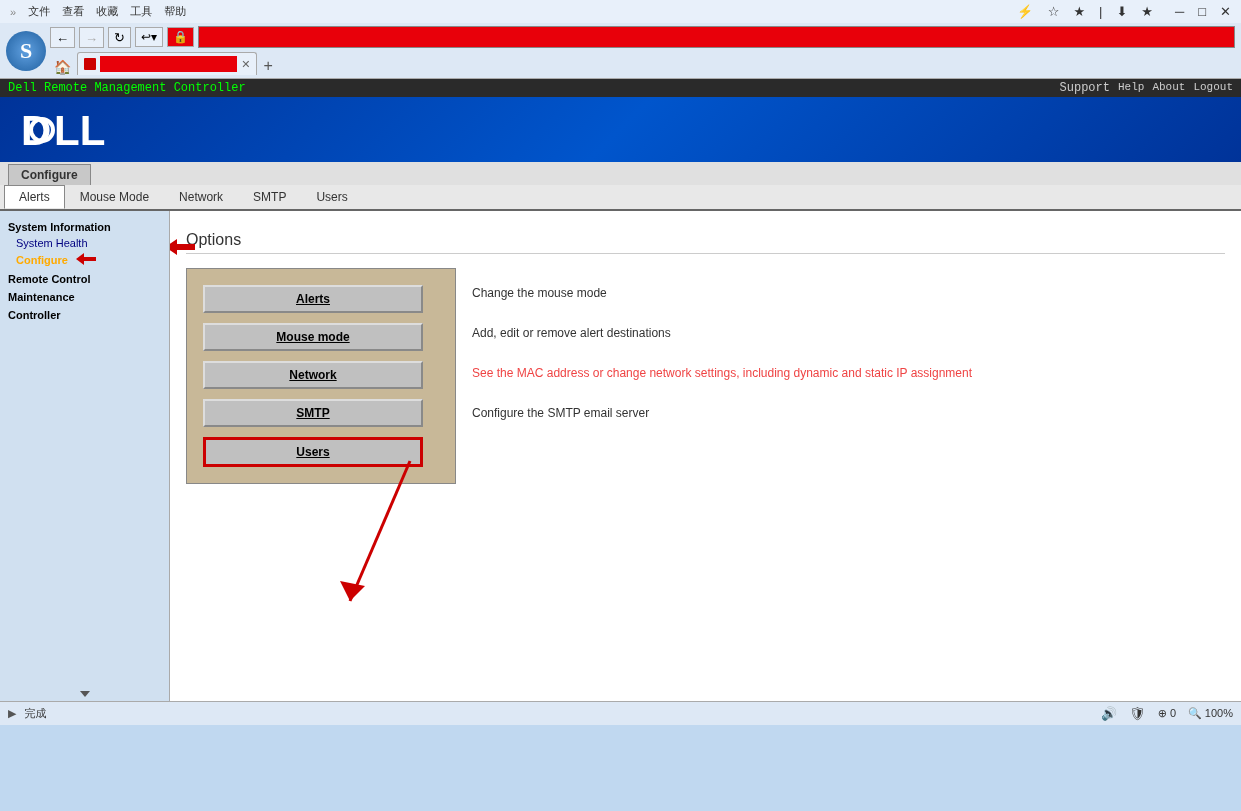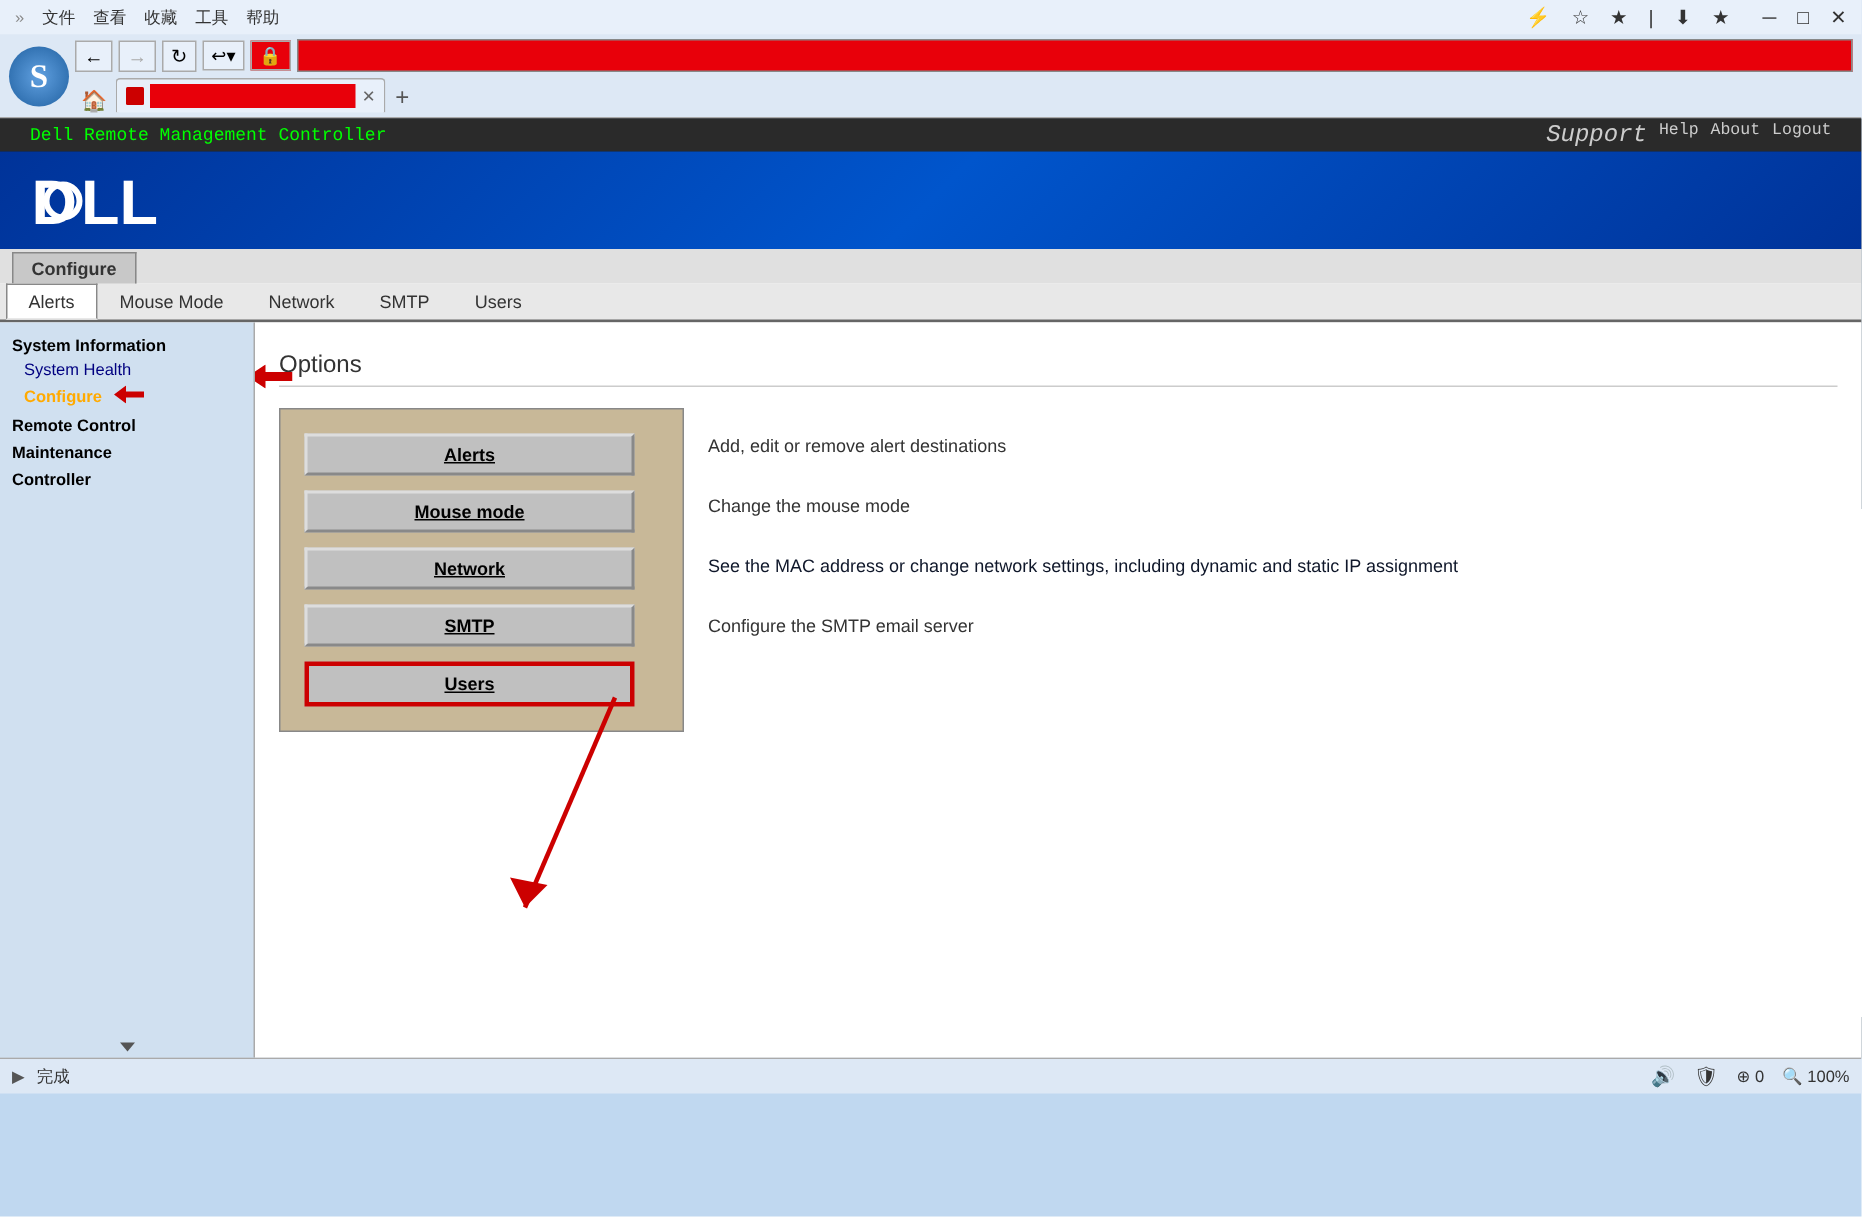--- a/index.html
+++ b/index.html
@@ -8,21 +8,21 @@
     
     .browser-chrome { background: #dde8f5; border-bottom: 1px solid #aaa; }
     .browser-titlebar { display: flex; align-items: center; padding: 4px 6px; background: #e8f0fa; justify-content: flex-end; font-size: 12px; color: #333; }
     .browser-titlebar-left { display: flex; align-items: center; gap: 4px; flex: 1; }
     .browser-titlebar-icons { display: flex; gap: 6px; font-size: 13px; }
     .browser-titlebar span { cursor: pointer; padding: 0 4px; }
     .browser-nav { display: flex; align-items: center; padding: 3px 6px; gap: 4px; background: #dde8f5; }
 
     
     .drac-app { background: #1a1a1a; }
-    .drac-topbar { background: #2a2a2a; color: #00ff00; font-family: 'Courier New', monospace; font-size: 12px; padding: 2px 20px; display: flex; justify-content: space-between; align-items: center; }
+    .drac-topbar { background: #2a2a2a; color: #00ff00; font-family: 'Courier New', monospace; font-size: 12px; padding: 2px 8px; display: flex; justify-content: space-between; align-items: center; }
 
     .drac-header { background: linear-gradient(135deg, #003399 0%, #0055cc 50%, #003399 100%); padding: 8px 16px; display: flex; align-items: center; height: 65px; }
 
     .drac-tabs { background: #e8e8e8; border-bottom: 2px solid #666; display: flex; padding: 0 4px; }
 
     
     .drac-body { display: flex; background: white; height: calc(811px - 195px); }
 
     
     .browser-statusbar { background: #dde8f5; border-top: 1px solid #aaa; padding: 2px 8px; font-size: 11px; color: #333; display: flex; justify-content: space-between; align-items: center; height: 24px; }
@@ -78,21 +78,21 @@
       </div>
     </div>
   </div>
 </div>
 
 <div class="drac-app">
 
   <div class="drac-topbar">
     <span style="color:#00ff00;font-family:'Courier New',monospace;font-size:12px;">Dell Remote Management Controller</span>
     <div style="display:flex;gap:8px;">
-      <a style="color:#ccc;text-decoration:none;cursor:pointer;font-size:16px;font-style:italic;">Support</a>
+      <a style="color:#ccc;text-decoration:none;cursor:pointer;font-size:12px;">Support</a>
       <a style="color:#ccc;text-decoration:none;cursor:pointer;font-size:11px;">Help</a>
       <a style="color:#ccc;text-decoration:none;cursor:pointer;font-size:11px;">About</a>
       <a style="color:#ccc;text-decoration:none;cursor:pointer;font-size:11px;">Logout</a>
     </div>
   </div>
 
   <div class="drac-header" style="background:linear-gradient(135deg,#003399 0%,#0055cc 50%,#003399 100%);padding:8px 16px;display:flex;align-items:center;height:65px;">
     <div style="display:flex;align-items:center;">
 
       <svg width="100" height="50" viewBox="0 0 100 50">
@@ -143,23 +143,23 @@
 
         <div style="background:#c8b898;border:1px solid #888;padding:16px;display:flex;flex-direction:column;gap:10px;min-width:270px;">
           <button style="background:#c0c0c0;border:2px outset #ddd;padding:5px 16px;font-size:12px;font-weight:bold;cursor:pointer;text-align:center;width:220px;color:#000;text-decoration:underline;">Alerts</button>
           <button style="background:#c0c0c0;border:2px outset #ddd;padding:5px 16px;font-size:12px;font-weight:bold;cursor:pointer;text-align:center;width:220px;color:#000;text-decoration:underline;">Mouse mode</button>
           <button style="background:#c0c0c0;border:2px outset #ddd;padding:5px 16px;font-size:12px;font-weight:bold;cursor:pointer;text-align:center;width:220px;color:#000;text-decoration:underline;">Network</button>
           <button style="background:#c0c0c0;border:2px outset #ddd;padding:5px 16px;font-size:12px;font-weight:bold;cursor:pointer;text-align:center;width:220px;color:#000;text-decoration:underline;">SMTP</button>
           <button style="background:#c0c0c0;border:3px solid #cc0000;padding:5px 16px;font-size:12px;font-weight:bold;cursor:pointer;text-align:center;width:220px;color:#000;text-decoration:underline;">Users</button>
         </div>
 
         <div style="padding:10px 16px;display:flex;flex-direction:column;gap:10px;">
+          <div style="font-size:12px;color:#333;height:30px;display:flex;align-items:center;">Change the mouse mode</div>
           <div style="font-size:12px;color:#333;height:30px;display:flex;align-items:center;">Add, edit or remove alert destinations</div>
-          <div style="font-size:12px;color:#333;height:30px;display:flex;align-items:center;">Change the mouse mode</div>
-          <div style="font-size:12px;color:#0f172a;height:30px;display:flex;align-items:center;">See the MAC address or change network settings, including dynamic and static IP assignment</div>
+          <div style="font-size:12px;color:#ef4444;height:30px;display:flex;align-items:center;">See the MAC address or change network settings, including dynamic and static IP assignment</div>
           <div style="font-size:12px;color:#333;height:30px;display:flex;align-items:center;">Configure the SMTP email server</div>
         </div>
       </div>
 
       <svg style="position:absolute;left:160px;top:230px;width:120px;height:200px;pointer-events:none;" viewBox="0 0 120 200">
 
         <line x1="80" y1="20" x2="20" y2="160" stroke="#cc0000" stroke-width="3"></line>
 
         <polygon points="20,160 10,140 35,145" fill="#cc0000"></polygon>
       </svg>

